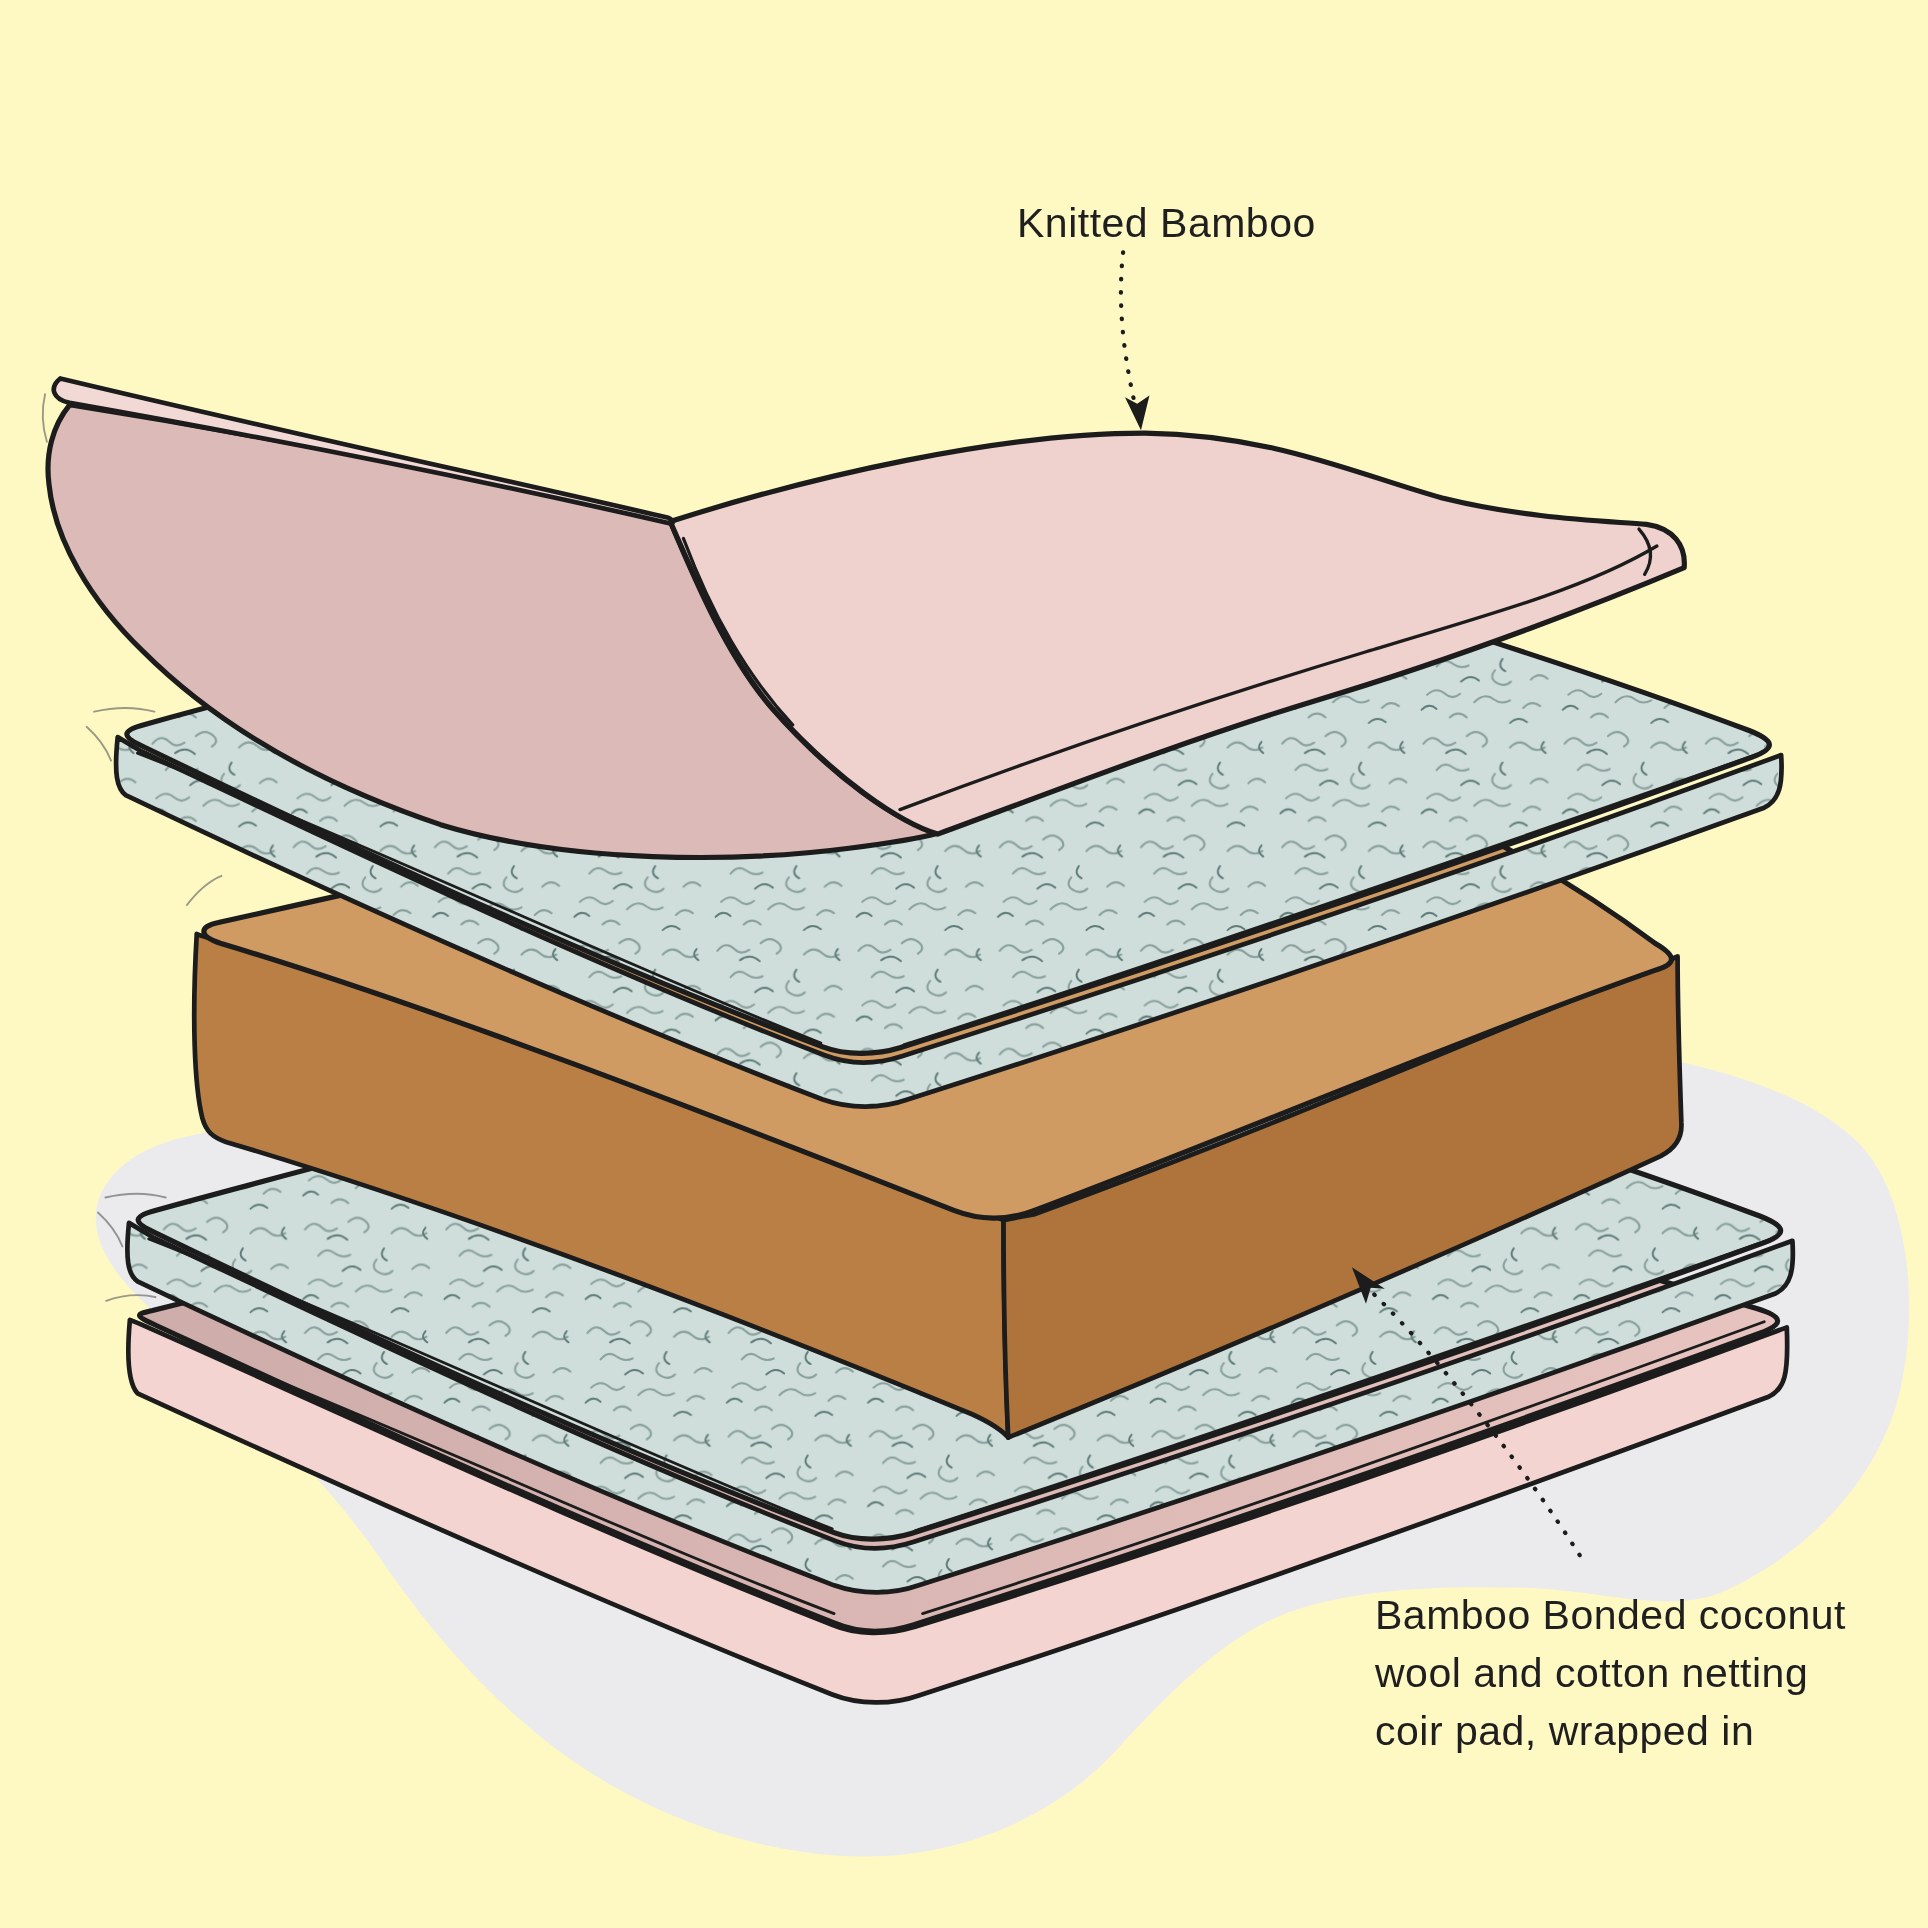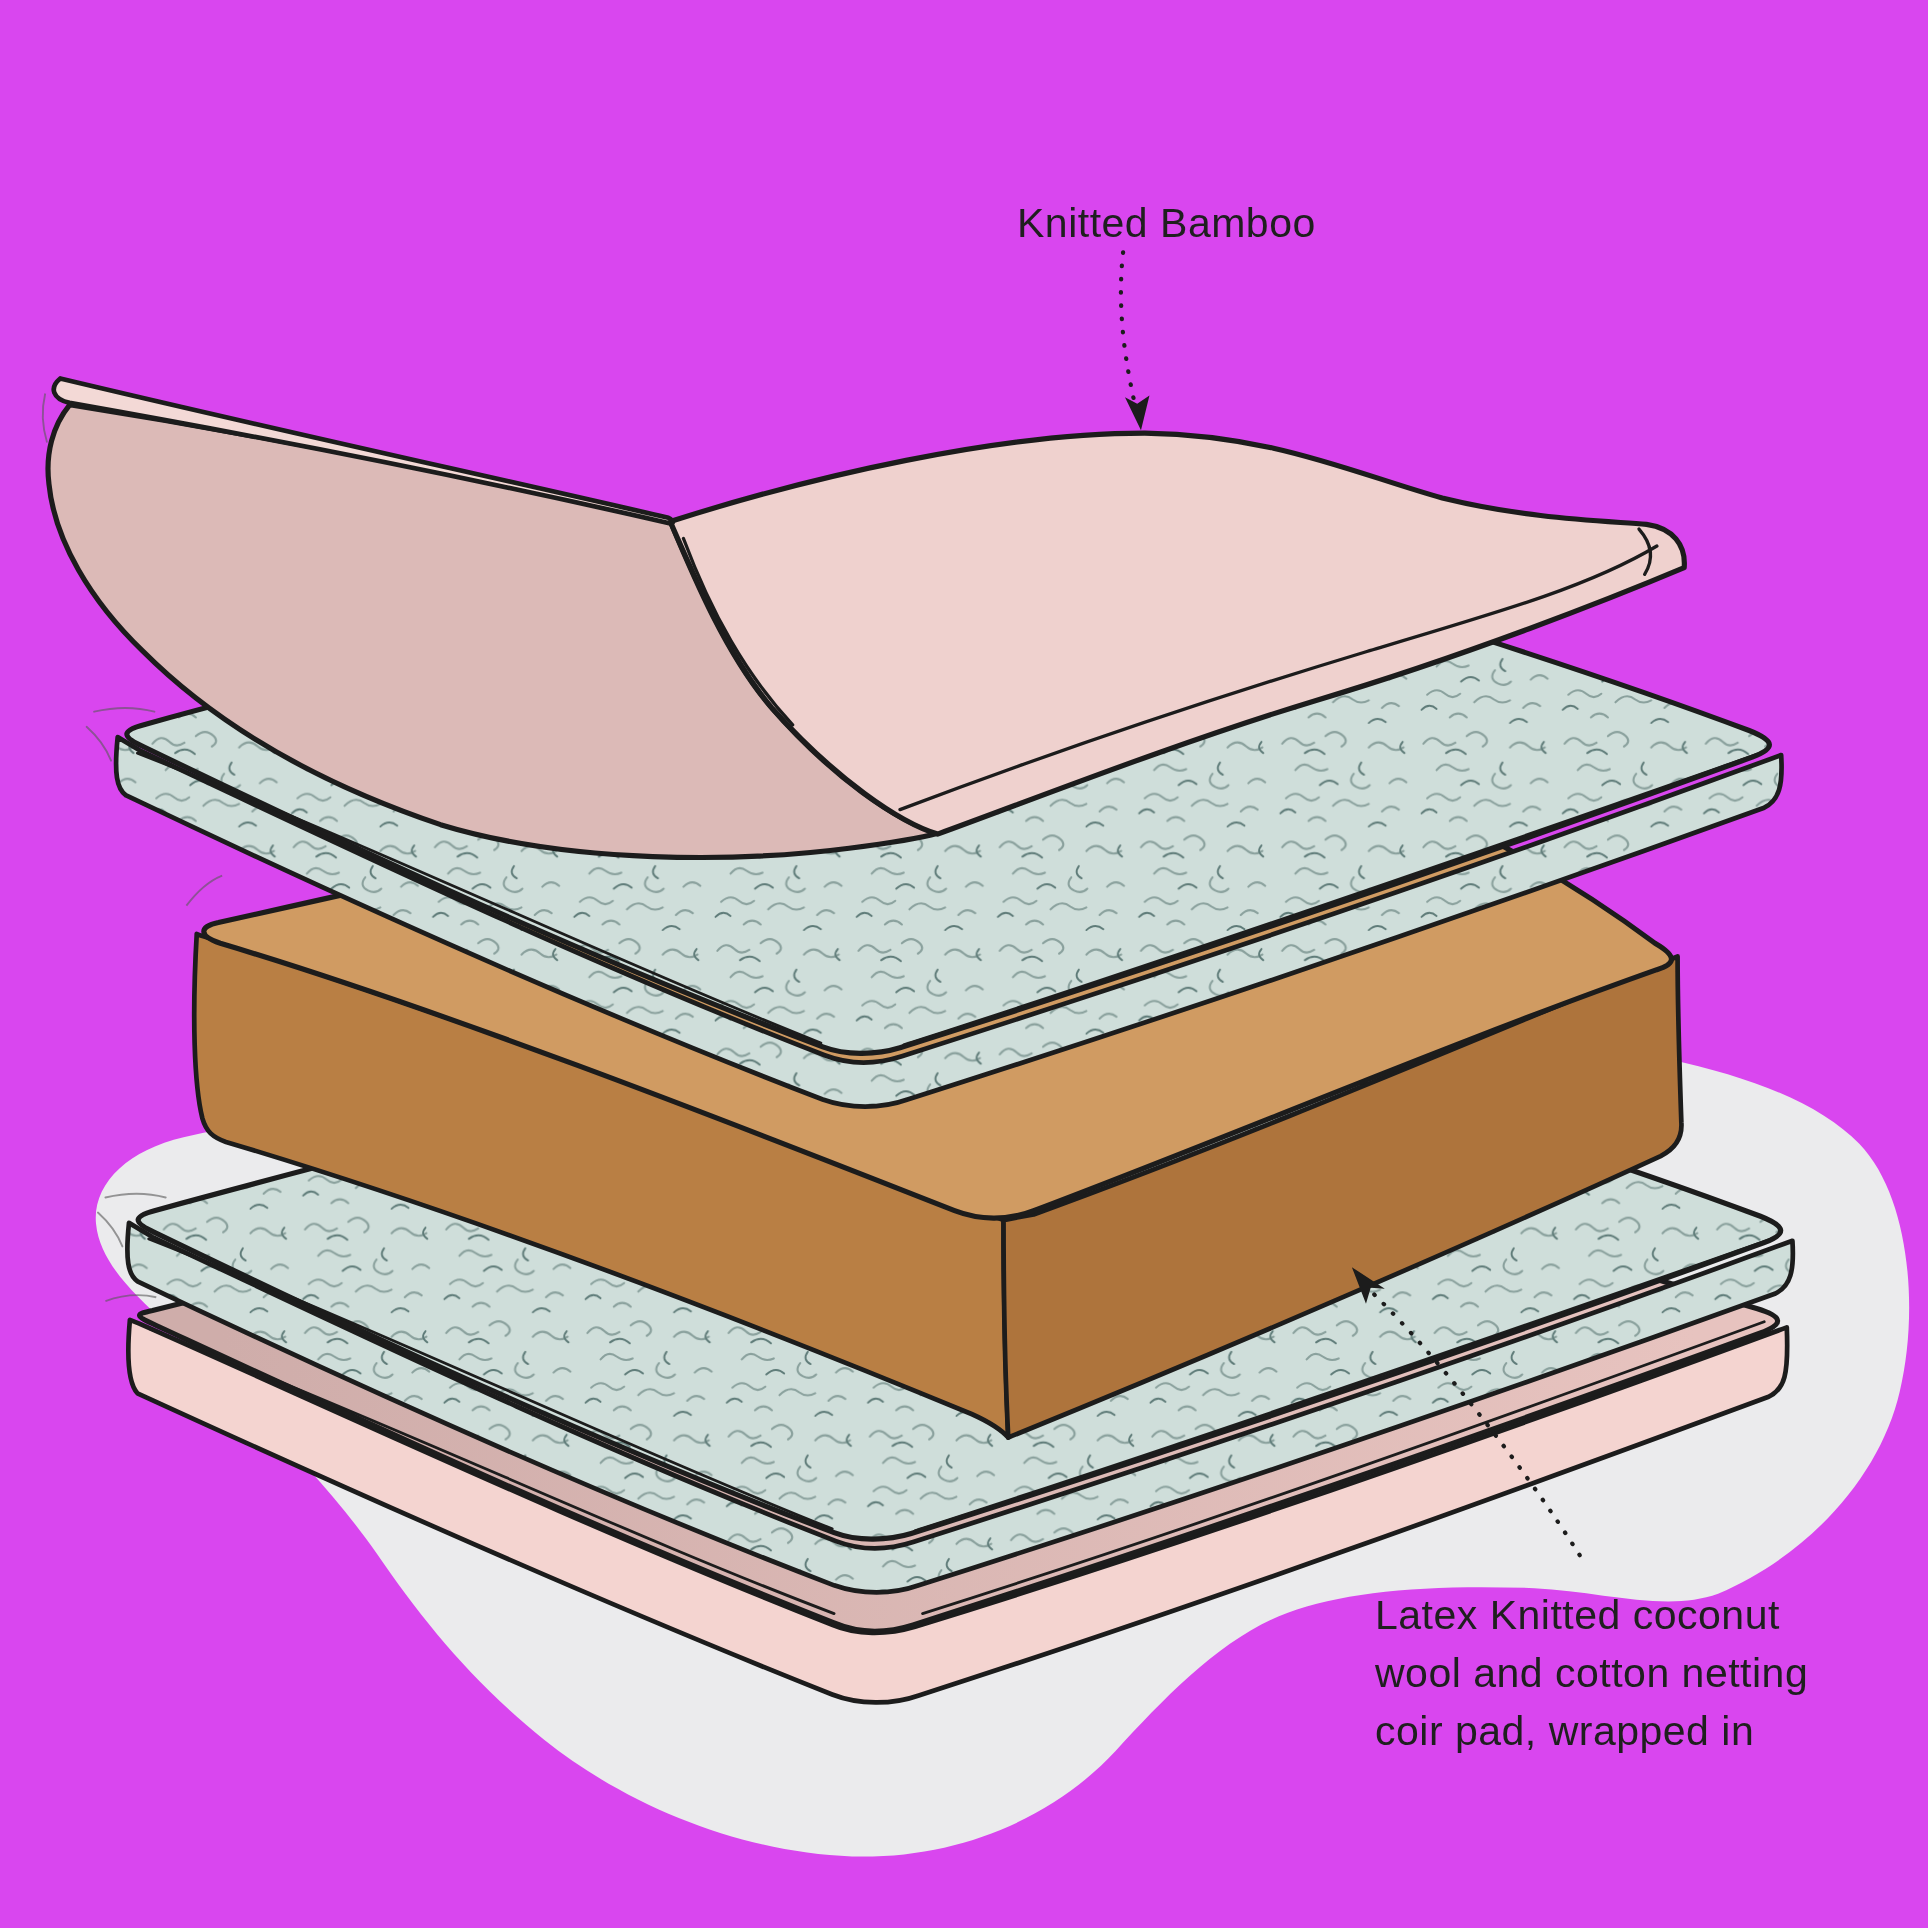--- a/index.html
+++ b/index.html
@@ -1,19 +1,19 @@
 <!DOCTYPE html>
 <html style="font-size:15px"><head>
 <meta charset="utf-8">
 <style>
   html,body{margin:0;padding:0;background:#ffffff;}
   .stage{
     position:relative;
     width:1928px;height:1928px;
-    background:#d946ef;
+    background:#fef9c3;
     overflow:hidden;
     font-family:"Liberation Sans", sans-serif;
   }
   .stage svg{position:absolute;left:0;top:0;}
   .caption{
     position:absolute;
     color:#1f1f1f;
     font-size:41px;
     letter-spacing:0.5px;
     white-space:nowrap;
@@ -198,19 +198,19 @@
     <path d="M 1193,268 C 1186,330 1196,390 1208,440"></path>
     <path d="M 1678,1652 C 1620,1560 1520,1430 1444,1360"></path>
   </g>
   <path d="M 1212,457 L 1221,420 L 1208,429 L 1195,422 Z" fill="#1c1c1c"></path>
   <path d="M 1436,1346 L 1471,1369 L 1456,1368 L 1451,1385 Z" fill="#1c1c1c"></path>
 </svg>
 
   <div class="caption" id="label-bamboo">Knitted Bamboo</div>
 
   <div class="caption" id="label-coir">
-    <div>Latex Knitted coconut</div>
+    <div>Bamboo Bonded coconut</div>
     <div>wool and cotton netting</div>
     <div>coir pad, wrapped in</div>
   </div>
 
 </div>
 
 
 </body></html>

